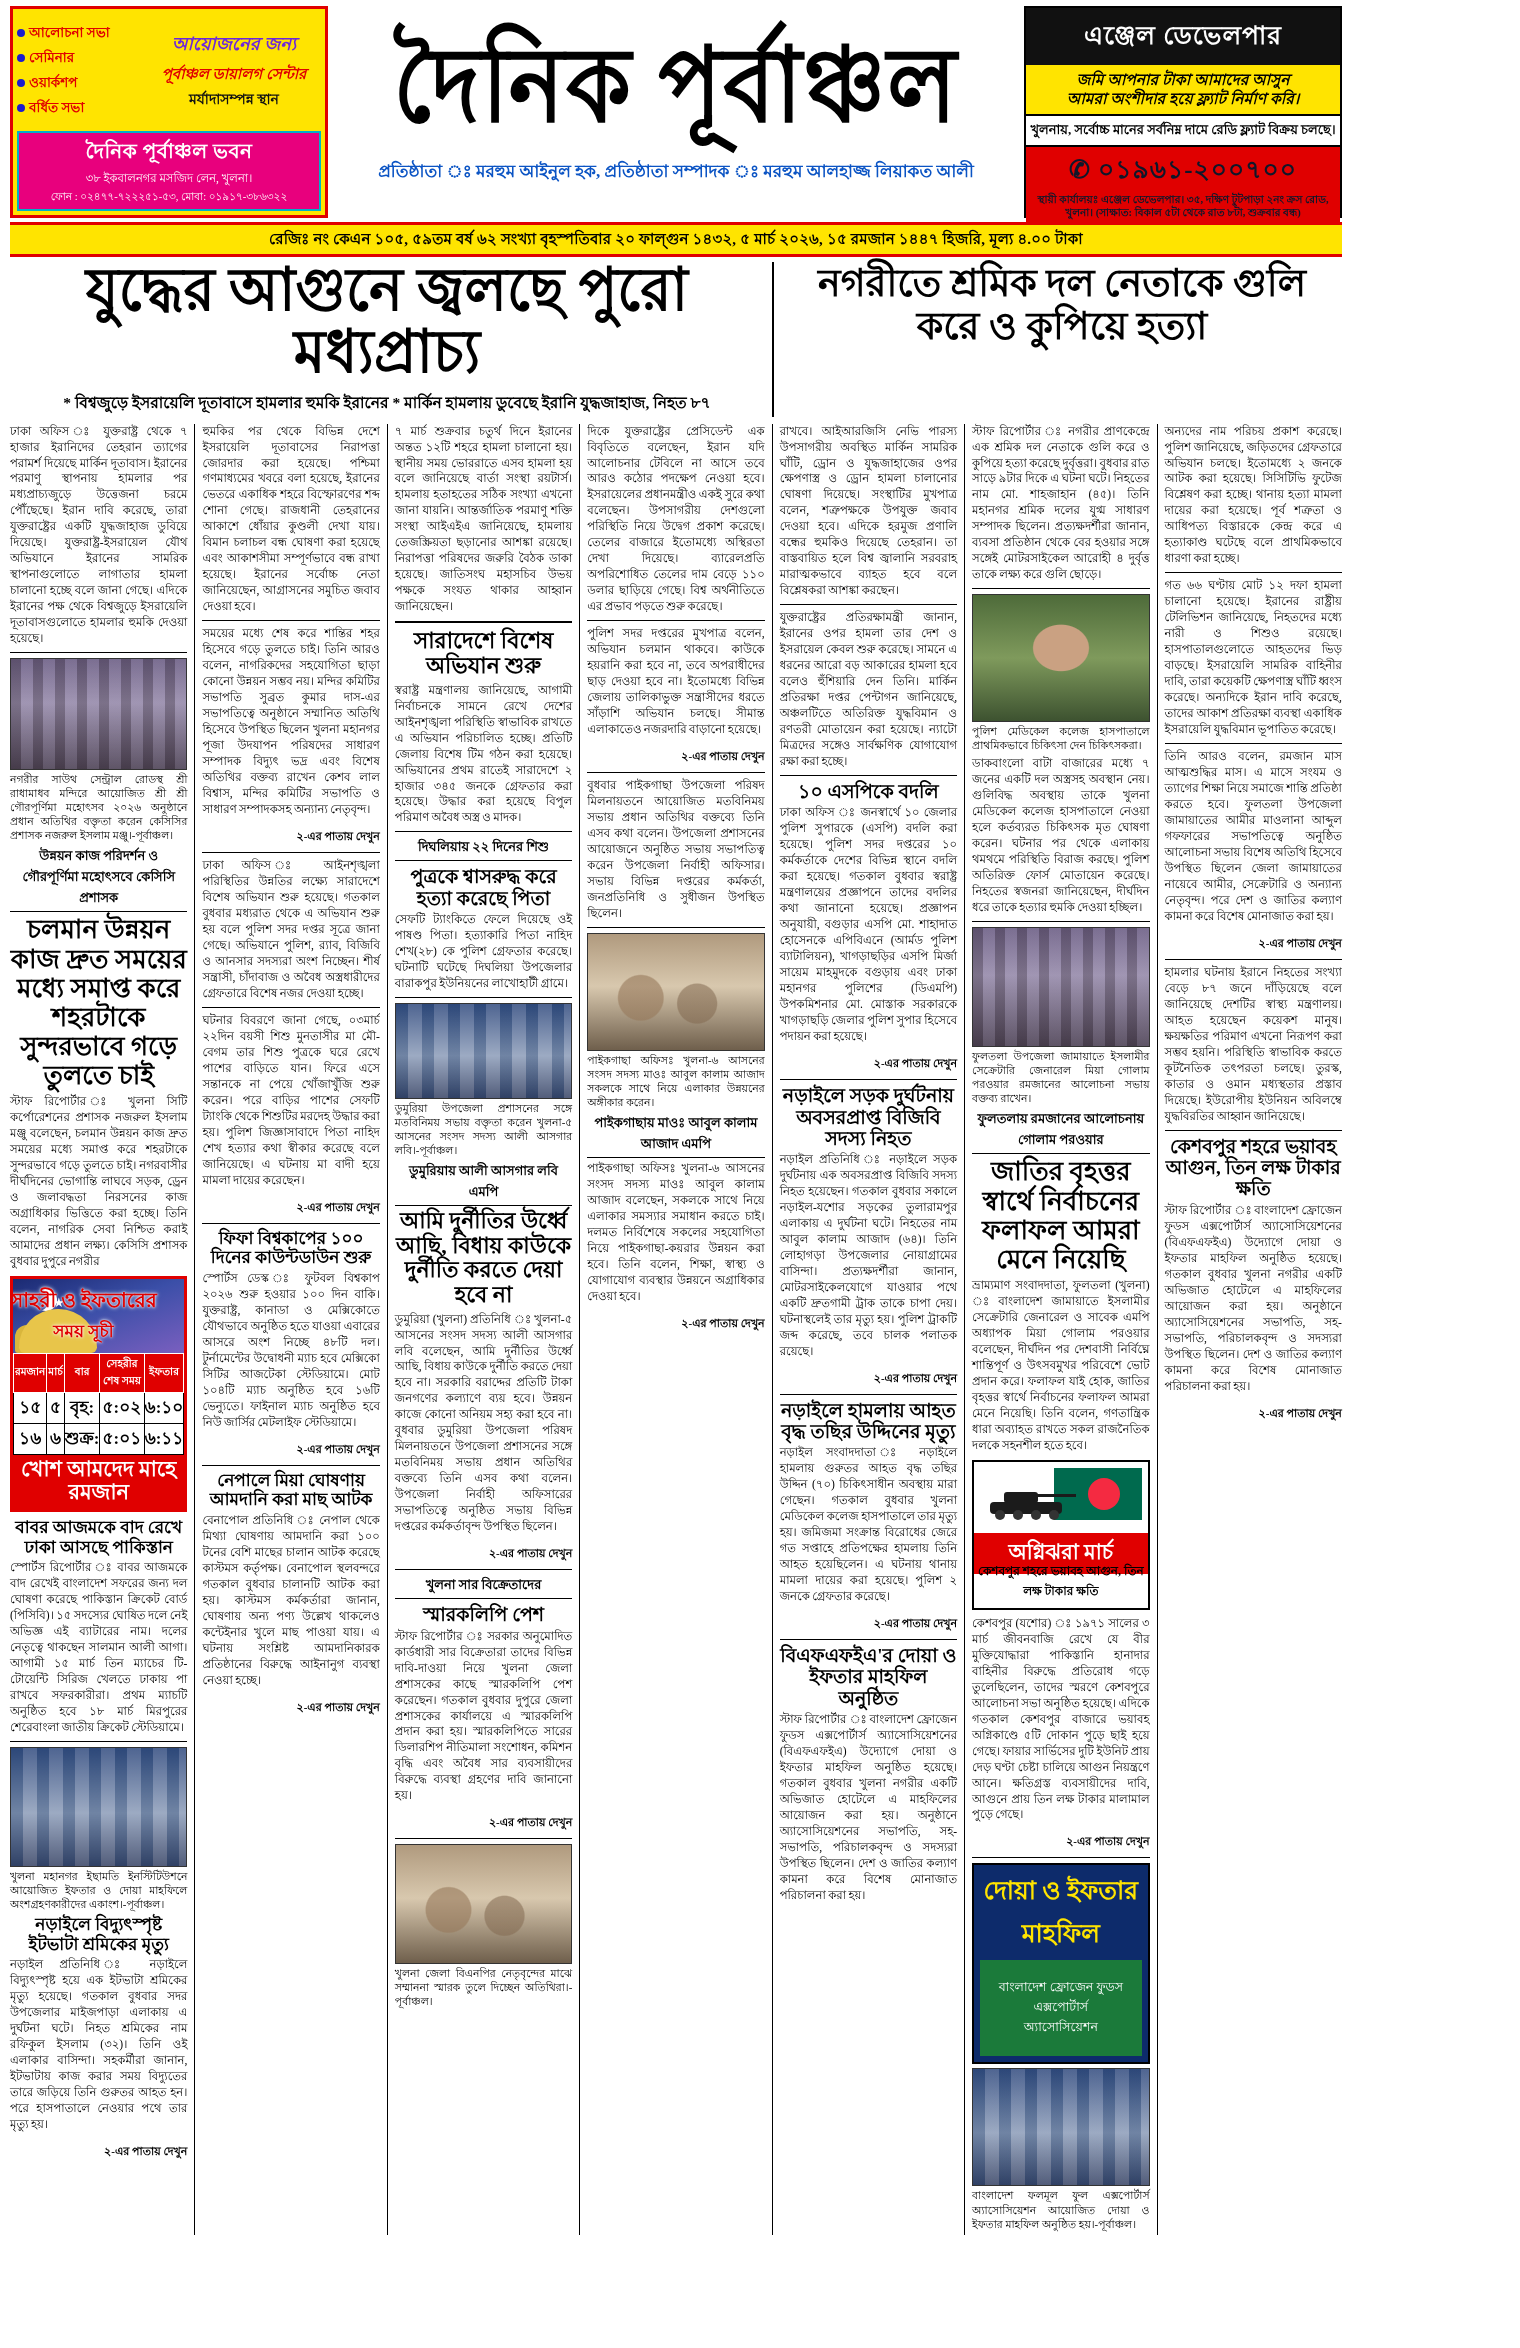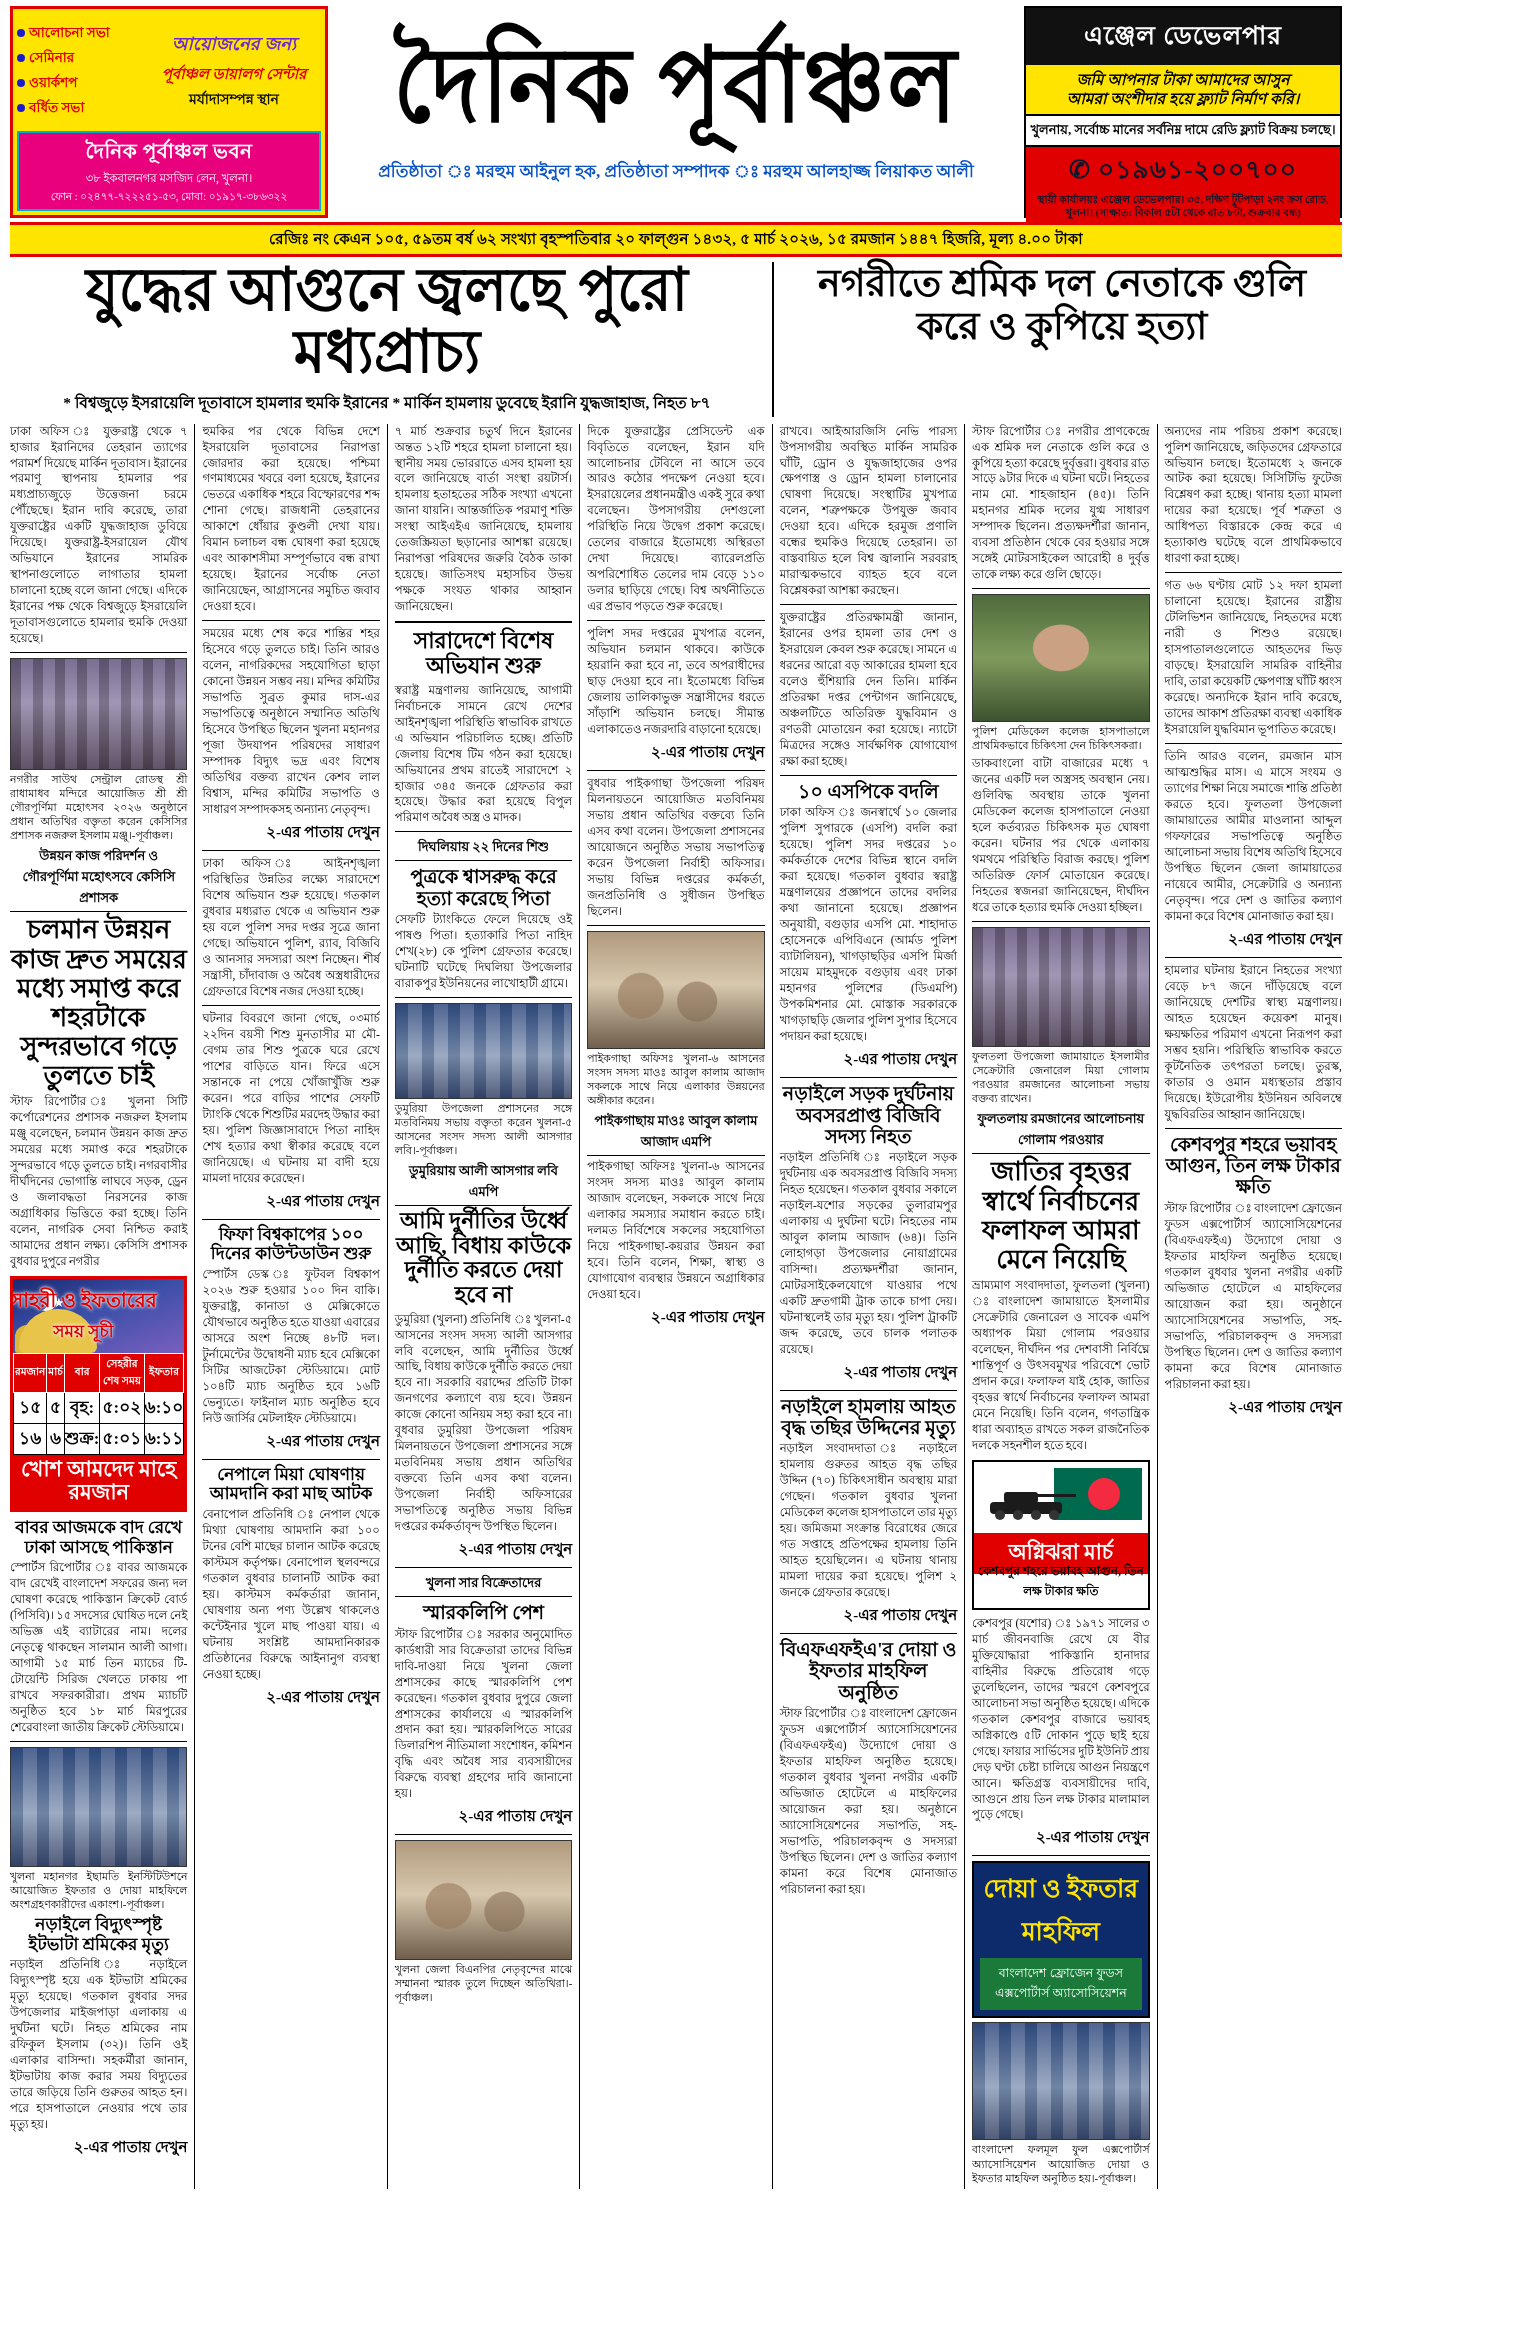--- a/index.html
+++ b/index.html
@@ -86,21 +86,21 @@
   .mini-head {
     font-size:19px; font-weight:bold; text-align:center; line-height:1.12; margin:5px 0 3px;
   }
   .kicker {
     font-size:13px; font-weight:bold; text-align:center; border-bottom:1.5px solid #000;
     padding-bottom:2px; margin-bottom:3px;
   }
   .big-head { font-size:26px; font-weight:bold; text-align:center; line-height:1.12; margin-bottom:4px;}
   .mid-head { font-size:22px; font-weight:bold; text-align:center; line-height:1.12; margin-bottom:4px;}
   .sm-head  { font-size:17px; font-weight:bold; text-align:center; line-height:1.15; margin:4px 0 3px;}
-  .cont-link { font-size:15px; text-align:right; font-weight:bold; margin-top:2px; }
+  .cont-link { font-size:11px; text-align:right; font-weight:bold; margin-top:10px; }
   .rule { border-top:1px solid #000; margin:5px 0; }
   .rule2 { border-top:2px solid #000; margin:6px 0; }
   .cap { font-size:10.8px; line-height:1.3; text-align:justify; margin:2px 0 4px; }
 
   
   .prayer { border:3px solid #e00000; margin:6px 0; }
   .prayer-top { position:relative; height:74px; background:linear-gradient(160deg,#1b2a72 0%,#3b4fa8 45%,#7a5fbf 100%); overflow:hidden;}
   .moon { position:absolute; left:14px; top:10px; width:22px; height:22px; border-radius:50%;
           box-shadow:8px 0 0 0 #fff; background:transparent;}
   .star { position:absolute; left:40px; top:16px; color:#fff; font-size:13px;}
@@ -121,21 +121,21 @@
   .agni { border:2px solid #000; margin:6px 0; background:#fff; position:relative; height:150px; overflow:hidden;}
   .agni-flag { position:absolute; right:6px; top:6px; width:88px; height:52px; background:#006a4e; }
   .agni-flag::after { content:""; position:absolute; left:34px; top:10px; width:32px; height:32px; border-radius:50%; background:#f42a41;}
   .agni-tank { position:absolute; left:10px; top:18px; width:96px; height:40px;}
   .agni-band { position:absolute; left:0; right:0; bottom:34px; background:#e00000; color:#fff; text-align:center; font-size:21px; font-weight:bold; padding:3px 0; }
   .agni-sub { position:absolute; left:0; right:0; bottom:6px; text-align:center; font-size:12px; font-weight:bold;}
 
   
   .banner-ad { border:2px solid #000; background:#0d2b6b; color:#fff; text-align:center; padding:6px; }
   .banner-title { font-size:25px; font-weight:bold; color:#ffe400; }
-  .banner-sub { font-size:12.5px; margin-top:3px; background:#1b7a3a; padding:6px;}
+  .banner-sub { font-size:12.5px; margin-top:3px; background:#1b7a3a; padding:18px;}
 
   .photo-ph { background:#c9cfd6; border:1px solid #333; position:relative; }
   .photo-ph::after{
     content:""; position:absolute; inset:0;
     background:
       radial-gradient(circle at 22% 62%, rgba(90,70,55,.55) 0 14%, transparent 15%),
       radial-gradient(circle at 45% 58%, rgba(70,60,50,.5) 0 13%, transparent 14%),
       radial-gradient(circle at 70% 63%, rgba(95,75,60,.5) 0 13%, transparent 14%),
       linear-gradient(180deg,#8d9aa8 0%,#b7bfc8 38%,#7c6b5d 100%);
   }

